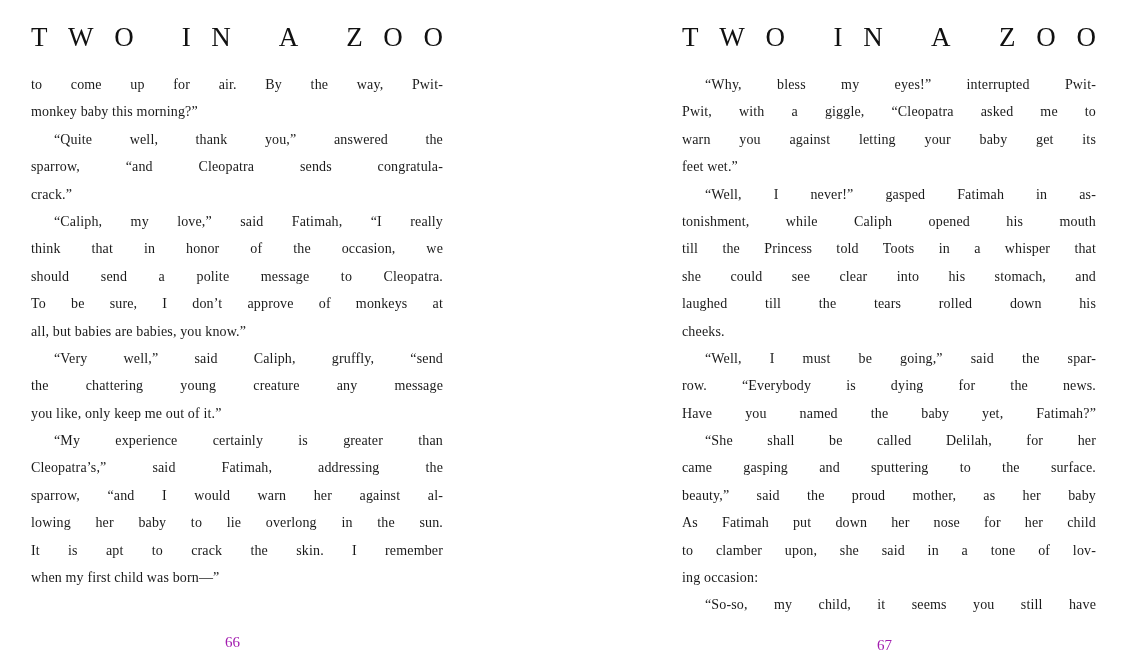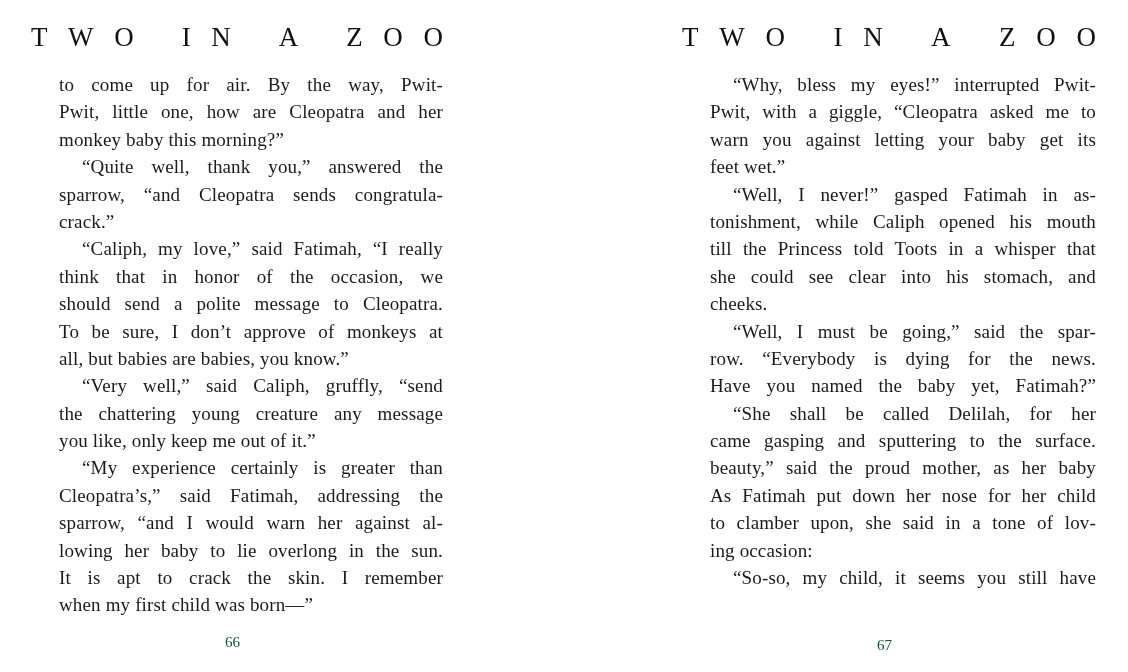--- a/index.html
+++ b/index.html
@@ -40,35 +40,34 @@
 
     .text-block {
       position: absolute;
       top: 71px;
       left: 0;
       width: 100%;
     }
     .line {
       height: 27.4px;
       line-height: 27.4px;
-      font-size: 19px;
+      font-size: 14px;
       white-space: nowrap;
       text-align: justify;
       text-align-last: justify;
       letter-spacing: 0.15px;
-      margin-left: 28px;
     }
     .line.indent { padding-left: 23px; }
     .line.last { text-align-last: left; }
 
     .folio {
       position: absolute;
       top: 634px;
       font-size: 15px;
-      color: #14532d;
+      color: #a21caf;
     }
     .page-left .folio { left: 194px; }
     .page-right .folio { left: 195px; top: 637px; }
   </style>
 </head>
 <body>
 
 <div class="page page-left">
   <div class="running-head" aria-label="TWO IN A ZOO">
       <span>T</span>
@@ -79,21 +78,20 @@
       <span>N</span>
       <span>&nbsp;</span>
       <span>A</span>
       <span>&nbsp;</span>
       <span>Z</span>
       <span>O</span>
       <span>O</span>
     </div>
   <div class="text-block">
       <div class="line">to come up for air.  By the way, Pwit-</div>
-      <div class="line">Pwit, little one, how are Cleopatra and her</div>
       <div class="line last">monkey baby this morning?”</div>
       <div class="line indent">“Quite well, thank you,” answered the</div>
       <div class="line">sparrow, “and Cleopatra sends congratula-</div>
       <div class="line last">crack.”</div>
       <div class="line indent">“Caliph, my love,” said Fatimah, “I really</div>
       <div class="line">think that in honor of the occasion, we</div>
       <div class="line">should send a polite message to Cleopatra.</div>
       <div class="line">To be sure, I don’t approve of monkeys at</div>
       <div class="line last">all, but babies are babies, you know.”</div>
       <div class="line indent">“Very well,” said Caliph, gruffly, “send</div>
@@ -126,20 +124,21 @@
     </div>
   <div class="text-block">
       <div class="line indent">“Why, bless my eyes!” interrupted Pwit-</div>
       <div class="line">Pwit, with a giggle, “Cleopatra asked me to</div>
       <div class="line">warn you against letting your baby get its</div>
       <div class="line last">feet wet.”</div>
       <div class="line indent">“Well, I never!” gasped Fatimah in as-</div>
       <div class="line">tonishment, while Caliph opened his mouth</div>
       <div class="line">till the Princess told Toots in a whisper that</div>
       <div class="line">she could see clear into his stomach, and</div>
+      <div class="line">laughed till the tears rolled down his</div>
       <div class="line last">cheeks.</div>
       <div class="line indent">“Well, I must be going,” said the spar-</div>
       <div class="line">row.  “Everybody is dying for the news.</div>
       <div class="line">Have you named the baby yet, Fatimah?”</div>
       <div class="line indent">“She shall be called Delilah, for her</div>
       <div class="line">came gasping and sputtering to the surface.</div>
       <div class="line">beauty,” said the proud mother, as her baby</div>
       <div class="line">As Fatimah put down her nose for her child</div>
       <div class="line">to clamber upon, she said in a tone of lov-</div>
       <div class="line last">ing occasion:</div>

